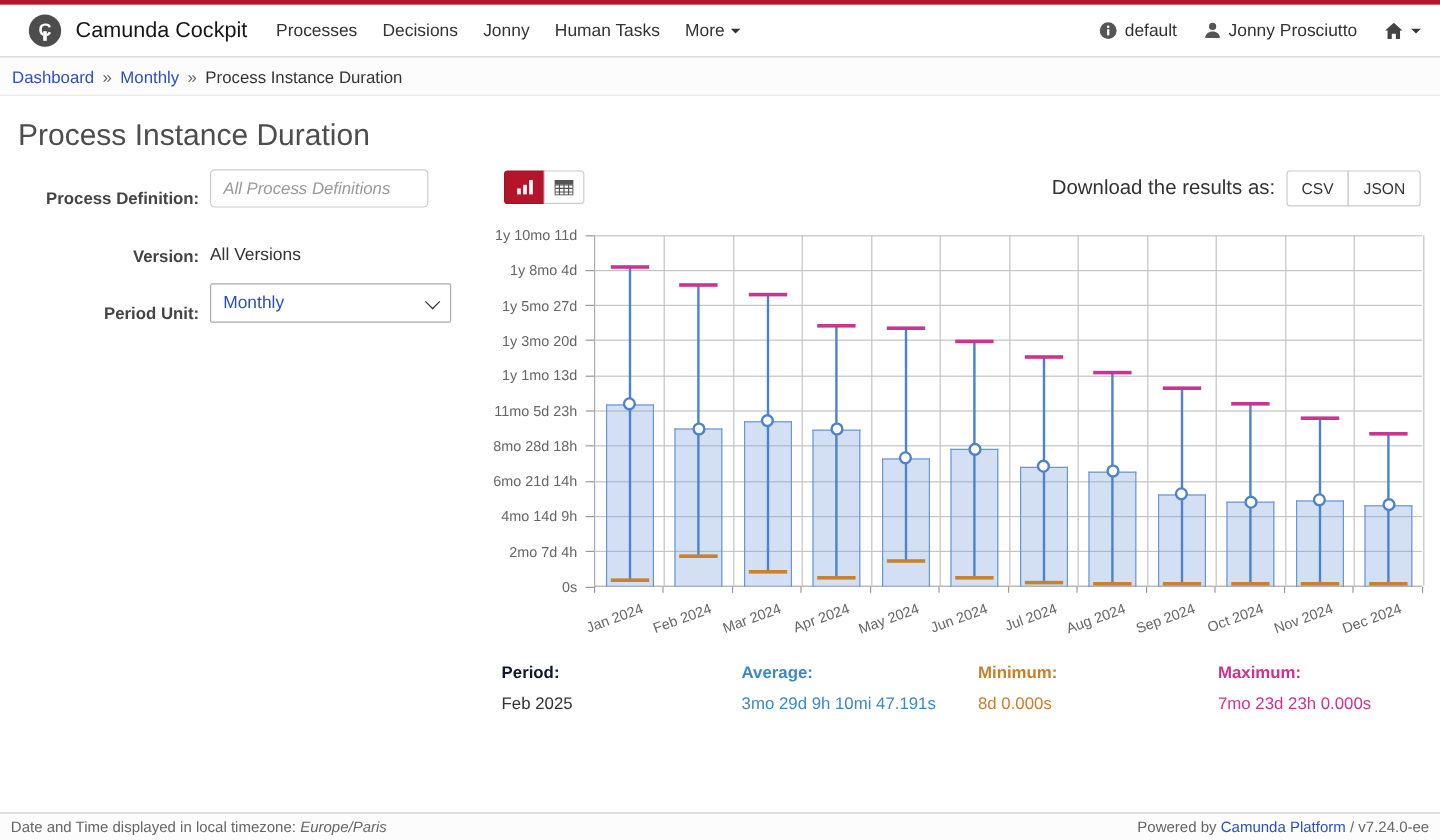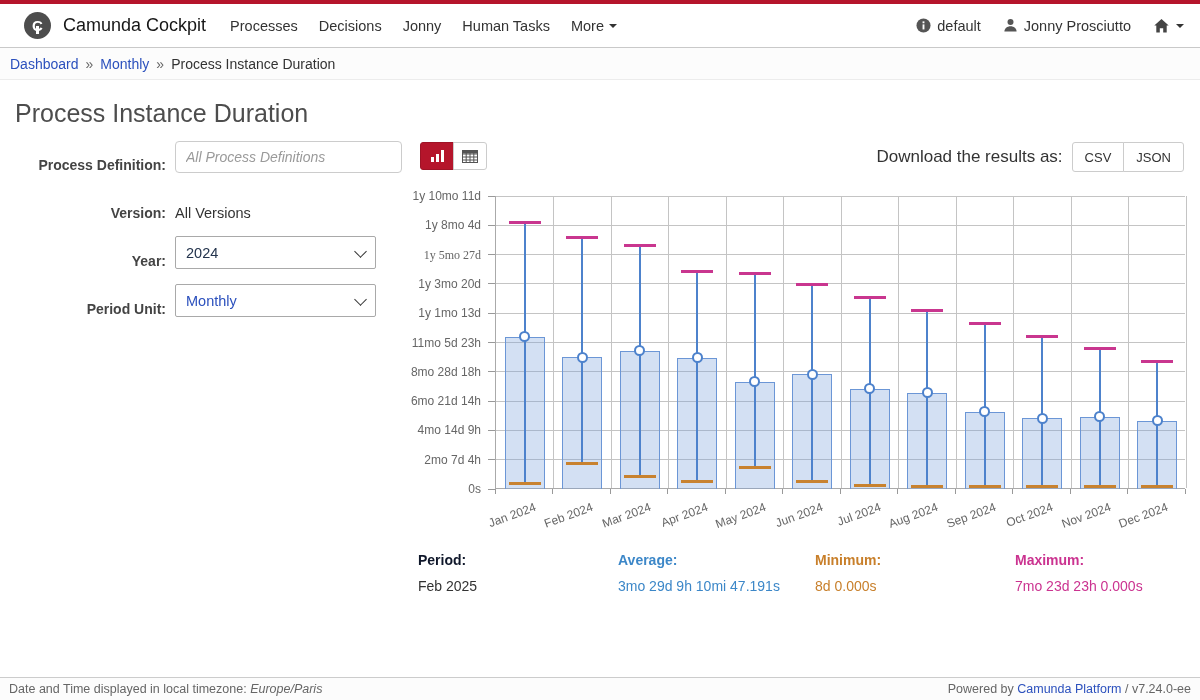--- a/index.html
+++ b/index.html
@@ -30,21 +30,21 @@
   .crumb-current{color:#333}
   
   .content{position:relative;height:597px}
   .page-title{position:absolute;left:15px;top:19px;font-size:25px;font-weight:400;color:#4d4d4d}
   
   .filters{position:absolute;left:0;top:61px;width:400px}
   .f-row{display:flex;align-items:flex-end;margin-bottom:16px;height:32px}
   .f-label{width:175px;text-align:right;padding-right:9px;font-weight:bold;
     font-size:14px;color:#444;flex:none}
   .f-ctrl{width:201px;flex:none}
-  .txt-input{width:227px;height:32px;border:1px solid #ccc;border-radius:4px;
+  .txt-input{width:182px;height:32px;border:1px solid #ccc;border-radius:4px;
     padding:0 10px;font-size:14px;font-family:"Liberation Sans",sans-serif;color:#333}
   .txt-input::placeholder{font-style:italic;color:#9a9a9a}
   .static-val{font-size:14.5px;color:#333}
   .sel-wrap{position:relative;width:201px}
   .sel{width:201px;height:33px;border:1px solid #a9a9a9;border-radius:2px;background:#fff;
     -webkit-appearance:none;appearance:none;padding:0 26px 0 10px;font-size:14.5px;
     font-family:"Liberation Sans",sans-serif;color:#24344d;cursor:pointer}
   .sel.blue{color:#2b50bd}
   .sel-wrap::after{content:"";position:absolute;right:11px;top:11px;width:8px;height:8px;
     border-right:1.8px solid #333;border-bottom:1.8px solid #333;transform:rotate(45deg);
@@ -161,28 +161,20 @@
       <label class="f-label">Process Definition:</label>
       <span class="f-ctrl">
         <input class="txt-input" type="text" placeholder="All Process Definitions" style="">
       </span>
     </div>
     <div class="f-row">
       <label class="f-label">Version:</label>
       <span class="f-ctrl static-val">All Versions</span>
     </div>
     <div class="f-row">
-      <label class="f-label">Year:</label>
-      <span class="f-ctrl sel-wrap">
-        <select class="sel">
-          <option>2024</option>
-        </select>
-      </span>
-    </div>
-    <div class="f-row">
       <label class="f-label">Period Unit:</label>
       <span class="f-ctrl sel-wrap">
         <select class="sel blue">
           <option>Monthly</option>
         </select>
       </span>
     </div>
   </section>
 
   <section class="chart-col">
@@ -226,21 +218,21 @@
         <div class="y-tick-label" style="top: 198.1px;">6mo 21d 14h</div>
         <div class="y-tick-mark" style="top: 204.6px;"></div>
         <div class="y-tick-label" style="top: 168.8px;">8mo 28d 18h</div>
         <div class="y-tick-mark" style="top: 175.3px;"></div>
         <div class="y-tick-label" style="top: 139.5px;">11mo 5d 23h</div>
         <div class="y-tick-mark" style="top: 146px;"></div>
         <div class="y-tick-label" style="top: 110.2px;">1y 1mo 13d</div>
         <div class="y-tick-mark" style="top: 116.7px;"></div>
         <div class="y-tick-label" style="top: 80.9px;">1y 3mo 20d</div>
         <div class="y-tick-mark" style="top: 87.4px;"></div>
-        <div class="y-tick-label" style="top: 51.6px; font-family: Liberation Serif, serif;">1y 5mo 27d</div>
+        <div class="y-tick-label" style="top: 51.6px;">1y 5mo 27d</div>
         <div class="y-tick-mark" style="top: 58.1px;"></div>
         <div class="y-tick-label" style="top: 22.3px;">1y 8mo 4d</div>
         <div class="y-tick-mark" style="top: 28.8px;"></div>
         <div class="y-tick-label" style="top: -7px;">1y 10mo 11d</div>
         <div class="y-tick-mark" style="top: -0.5px;"></div>
       </div>
     <div class="plot">
         <div class="gridline-h" style="top: 263.2px;"></div>
         <div class="gridline-h" style="top: 233.9px;"></div>
         <div class="gridline-h" style="top: 204.6px;"></div>

